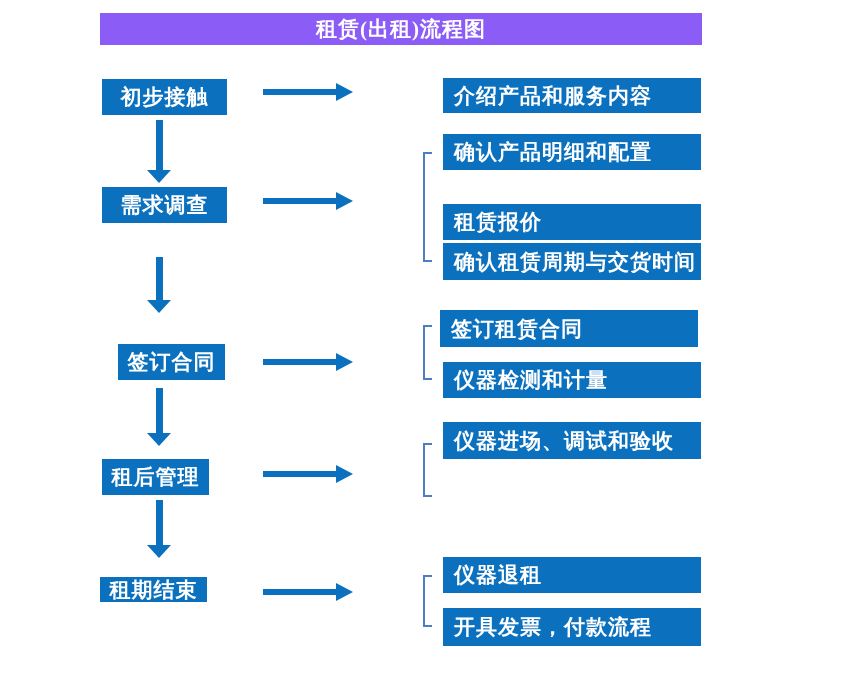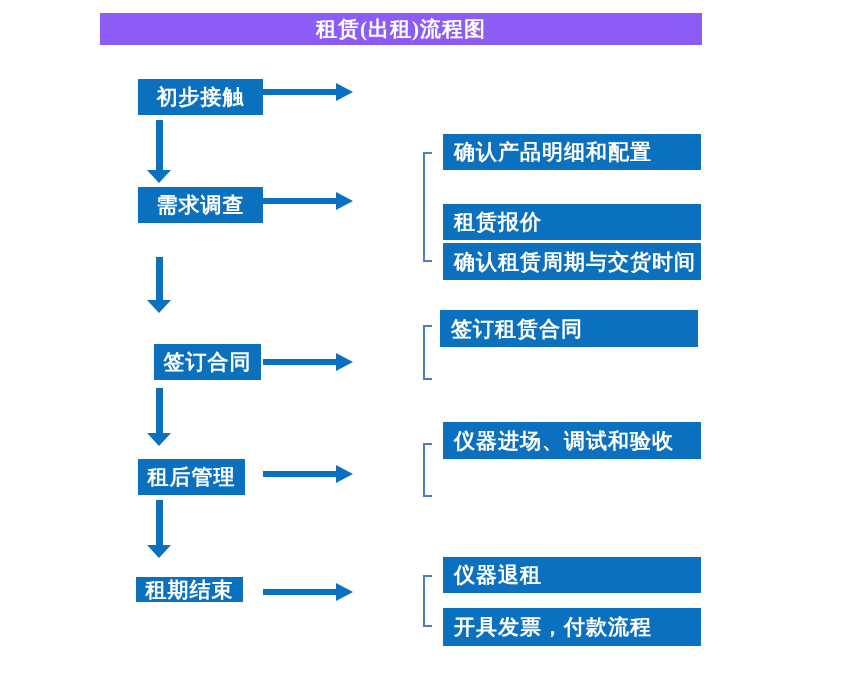--- a/index.html
+++ b/index.html
@@ -10,21 +10,21 @@
   .title-bar{
     position:absolute;left:100px;top:13px;width:602px;height:32px;
     background:#8b5cf6;color:#ffffff;font-weight:bold;font-size:21px;
     display:flex;align-items:center;justify-content:center;letter-spacing:1px;
   }
   .box{
     position:absolute;background:#0b70bd;color:#ffffff;font-weight:bold;
     font-size:21px;letter-spacing:1px;display:flex;align-items:center;
     white-space:nowrap;
   }
-  .box.step{justify-content:center;margin-left:36px;}
+  .box.step{justify-content:center;}
   .box.detail{justify-content:flex-start;padding-left:11px;box-sizing:border-box;}
   .v-arrow{position:absolute;display:flex;flex-direction:column;align-items:center;}
   .v-arrow .shaft{width:7px;flex:1;background:#0b70bd;}
   .v-arrow .head{width:0;height:0;border-left:12px solid transparent;border-right:12px solid transparent;border-top:13px solid #0b70bd;}
   .h-arrow{position:absolute;display:flex;align-items:center;height:18px;}
   .h-arrow .shaft{height:6px;flex:1;background:#0b70bd;}
   .h-arrow .head{width:0;height:0;border-top:9px solid transparent;border-bottom:9px solid transparent;border-left:17px solid #0b70bd;}
   .bracket{
     position:absolute;left:423px;width:9px;
     border:2px solid #4d7ebf;border-right:none;box-sizing:border-box;
@@ -81,25 +81,27 @@
   <div class="h-arrow" style="left:263px;top:583px;width:90px">
     <div class="shaft"></div>
     <div class="head"></div>
   </div>
 
   <div class="bracket" style="top:152px;height:110px"></div>
   <div class="bracket" style="top:325px;height:55px"></div>
   <div class="bracket" style="top:443px;height:54px"></div>
   <div class="bracket" style="top:575px;height:52px"></div>
 
+  <div class="box detail" style="left:443px;top:78px;width:258px;height:35px">介绍产品和服务内容</div>
 
   <div class="box detail" style="left:443px;top:134px;width:258px;height:36px">确认产品明细和配置</div>
   <div class="box detail" style="left:443px;top:204px;width:258px;height:36px">租赁报价</div>
   <div class="box detail" style="left:443px;top:243px;width:258px;height:37px">确认租赁周期与交货时间</div>
 
   <div class="box detail" style="left:440px;top:310px;width:258px;height:37px">签订租赁合同</div>
+  <div class="box detail" style="left:443px;top:362px;width:258px;height:36px">仪器检测和计量</div>
 
   <div class="box detail" style="left:443px;top:422px;width:258px;height:37px">仪器进场、调试和验收</div>
 
   <div class="box detail" style="left:443px;top:557px;width:258px;height:36px">仪器退租</div>
   <div class="box detail" style="left:443px;top:608px;width:258px;height:38px">开具发票，付款流程</div>
 
 </div>
 
 </body></html>

